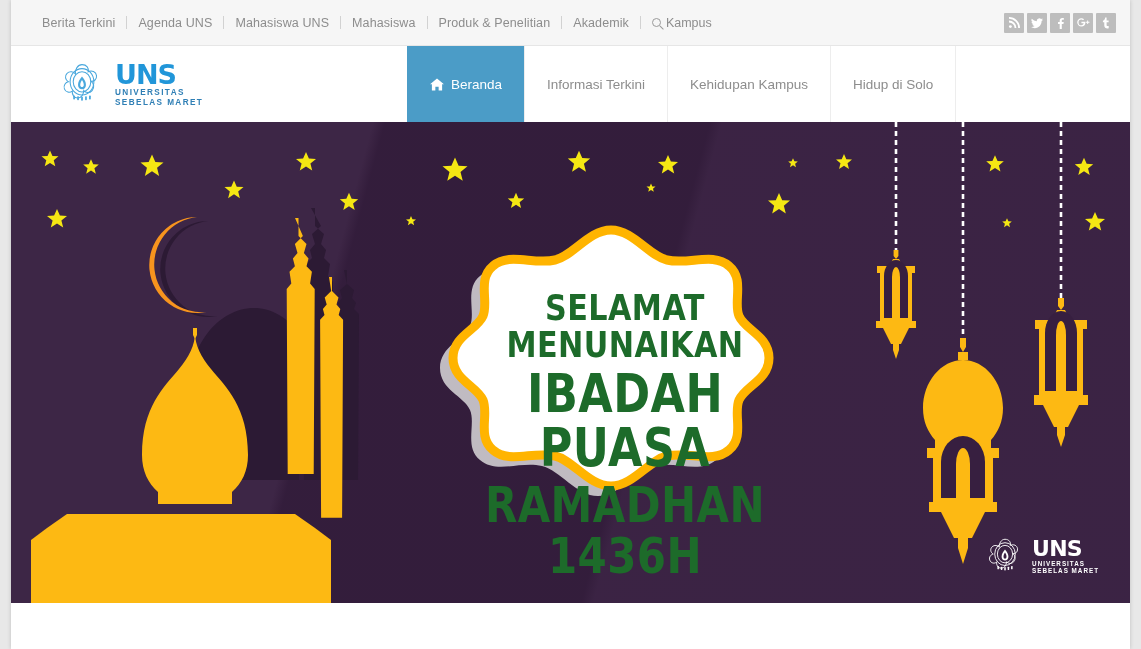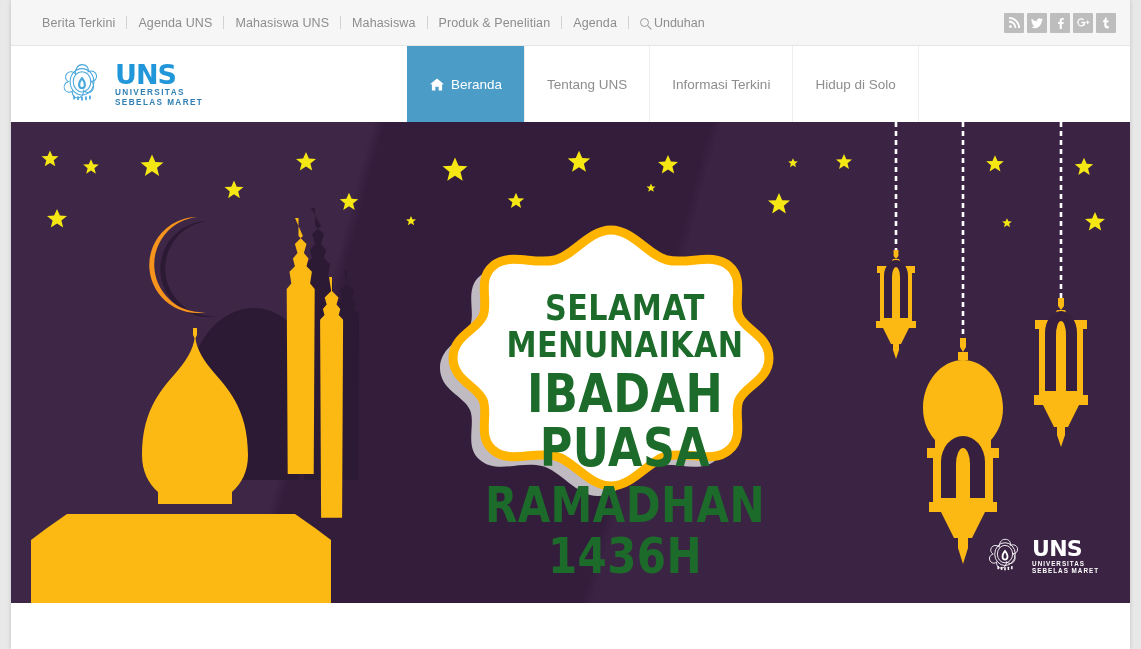--- a/index.html
+++ b/index.html
@@ -209,25 +209,25 @@
       <span class="toplink">Berita Terkini</span>
       <span class="tl-sep"></span>
       <span class="toplink">Agenda UNS</span>
       <span class="tl-sep"></span>
       <span class="toplink">Mahasiswa UNS</span>
       <span class="tl-sep"></span>
       <span class="toplink">Mahasiswa</span>
       <span class="tl-sep"></span>
       <span class="toplink">Produk &amp; Penelitian</span>
       <span class="tl-sep"></span>
-      <span class="toplink">Agenda</span>
+      <span class="toplink">Akademik</span>
       <span class="tl-sep"></span>
       <span class="search-link">
         <span class="mag"></span>
-        <span>Unduhan</span>
+        <span>Kampus</span>
       </span>
     </div>
 
     <div id="socials">
       <span class="social">
         <svg width="12" height="12" viewBox="0 0 16 16" fill="#fff" aria-hidden="true">
           <circle cx="3.2" cy="12.8" r="1.9"></circle>
           <path d="M1.3 7.2a7.5 7.5 0 0 1 7.5 7.5h2.4A9.9 9.9 0 0 0 1.3 4.8z"></path>
           <path d="M1.3 2.4a12.3 12.3 0 0 1 12.3 12.3H16A14.7 14.7 0 0 0 1.3 0z"></path>
         </svg>
@@ -287,24 +287,24 @@
     <nav id="mainnav">
       <div class="navitem active">
         <span class="home-ico">
           <svg width="14" height="13" viewBox="0 0 16 15" fill="#ffffff" aria-hidden="true">
             <path d="M8 0.6 L0 7.2 h2.1 V14.4 h4.0 V10.2 h3.8 v4.2 h4.0 V7.2 H16 Z"></path>
           </svg>
         </span>
         <span>Beranda</span>
       </div>
       <div class="navitem">
-        <span>Tentang UNS</span>
+        <span>Informasi Terkini</span>
       </div>
       <div class="navitem">
-        <span>Informasi Terkini</span>
+        <span>Kehidupan Kampus</span>
       </div>
       <div class="navitem">
         <span>Hidup di Solo</span>
       </div>
     </nav>
   </div>
 
   <div id="banner">
     <div id="banner-shade"></div>
 

